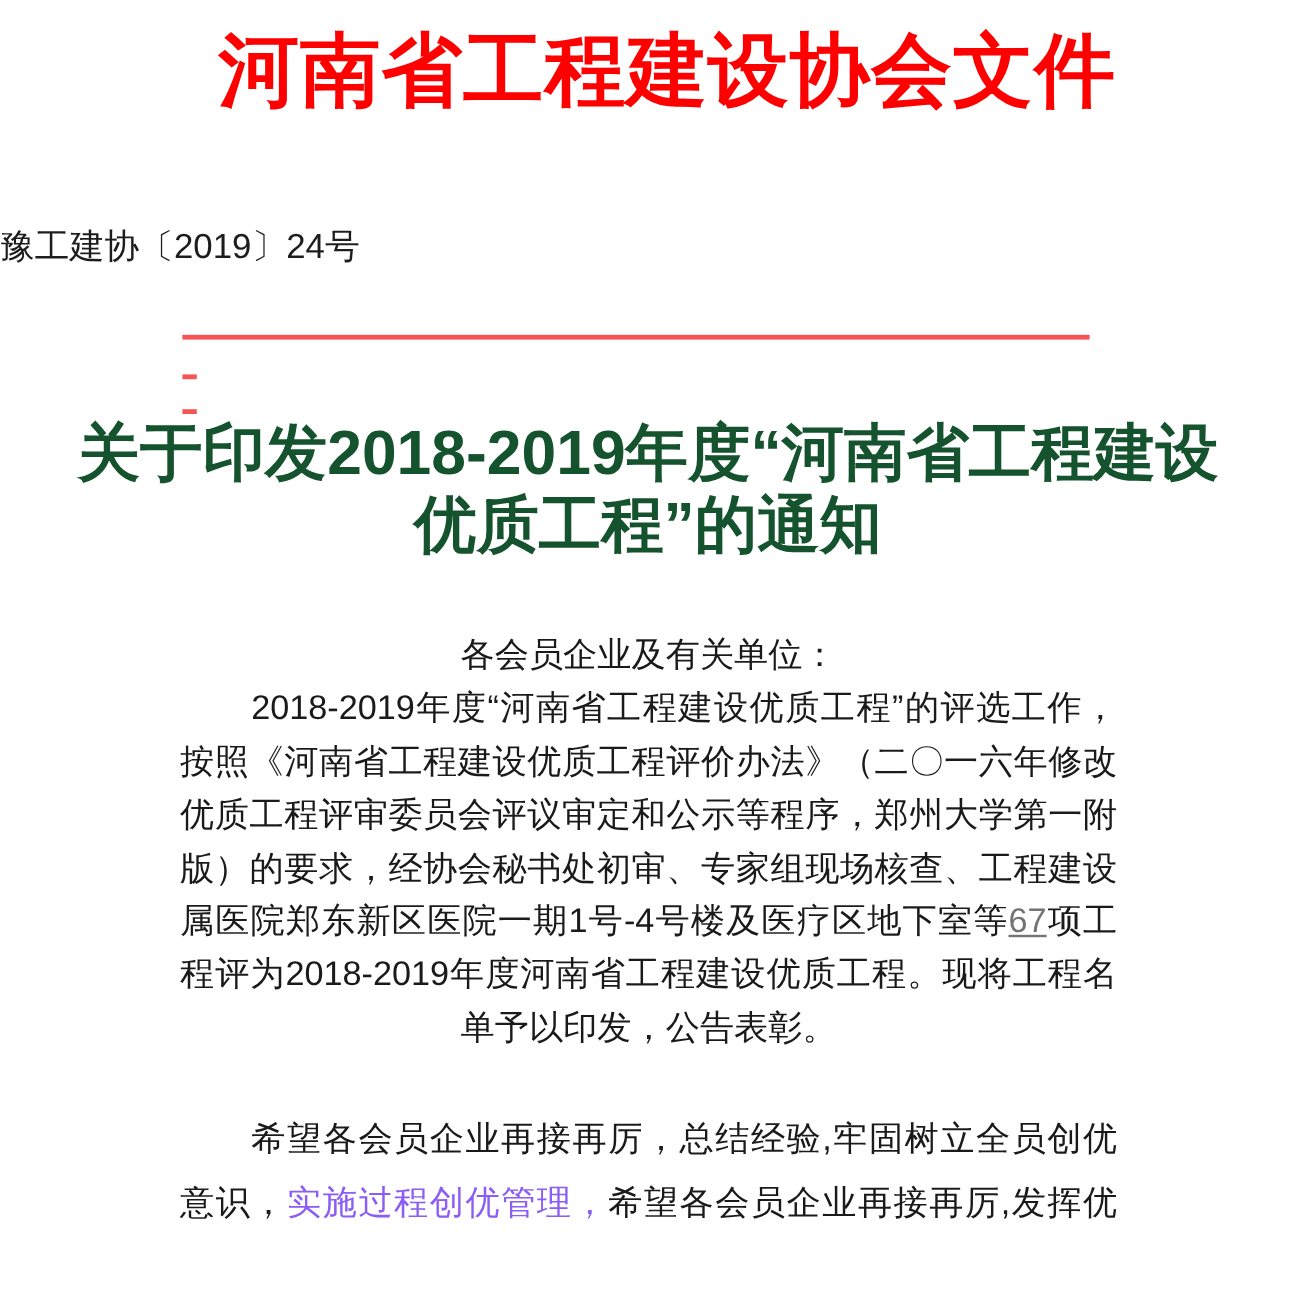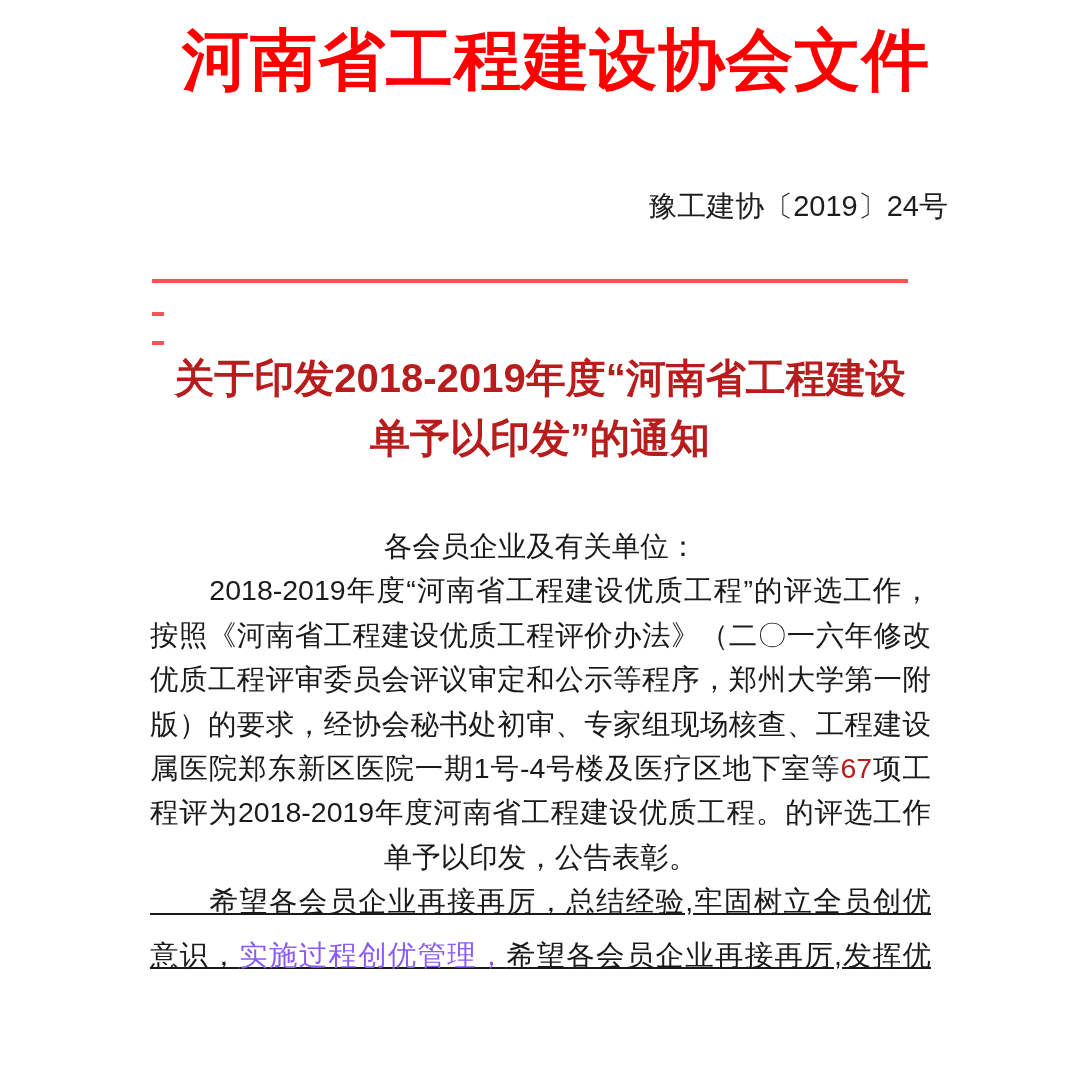--- a/index.html
+++ b/index.html
@@ -20,21 +20,21 @@
     line-height: 84px;
     font-weight: bold;
     color: #fe0000;
     letter-spacing: 1px;
     white-space: nowrap;
     padding-left: 16px;
   }
   .docnum {
     position: absolute;
     top: 186px; left: 0; width: 948px;
-    text-align: right;
+    text-align: left;
     font-size: 29px;
     line-height: 40px;
     color: #1d1d1d;
     white-space: nowrap;
   }
   .redline {
     position: absolute;
     left: 152px; top: 279px;
     width: 756px; height: 4px;
     background: #f75555;
@@ -44,35 +44,35 @@
     left: 152px;
     width: 12px; height: 4px;
     background: #f75555;
   }
   .dash1 { top: 312px; }
   .dash2 { top: 341px; }
   .title {
     position: absolute;
     top: 348px; left: 0; width: 1080px;
     text-align: center;
-    font-size: 40px;
+    font-size: 52px;
     line-height: 60px;
     font-weight: bold;
-    color: #b91c1c;
+    color: #14532d;
     white-space: nowrap;
   }
   .para {
     position: absolute;
     left: 150px;
     width: 781px;
     font-size: 28.5px;
     color: #1a1a1a;
   }
   .p1 { top: 524px; line-height: 44.4px; }
-  .p2 { top: 874px; line-height: 54px; text-decoration: underline; }
+  .p2 { top: 922px; line-height: 54px; }
   .line {
     text-align: justify;
     text-align-last: justify;
     white-space: nowrap;
   }
   .line.no-just {
     text-align: center;
     text-align-last: auto;
   }
 </style>
@@ -84,31 +84,31 @@
   <div class="banner">河南省工程建设协会文件</div>
 
   <div class="docnum">豫工建协〔2019〕24号</div>
 
   <div class="redline"></div>
   <div class="dash dash1"></div>
   <div class="dash dash2"></div>
 
   <div class="title">
     <div>关于印发2018-2019年度“河南省工程建设</div>
-    <div>单予以印发”的通知</div>
+    <div>优质工程”的通知</div>
   </div>
 
   <div class="para p1">
       <div class="line no-just"><span>各会员企业及有关单位：</span></div>
       <div class="line"><span>　　2018-2019年度“河南省工程建设优质工程”的评选工作，</span></div>
       <div class="line"><span>按照《河南省工程建设优质工程评价办法》（二〇一六年修改</span></div>
       <div class="line"><span>优质工程评审委员会评议审定和公示等程序，郑州大学第一附</span></div>
       <div class="line"><span>版）的要求，经协会秘书处初审、专家组现场核查、工程建设</span></div>
-      <div class="line"><span>属医院郑东新区医院一期1号-4号楼及医疗区地下室等</span><span style="color: #b91c1c;">67</span><span>项工</span></div>
-      <div class="line"><span>程评为2018-2019年度河南省工程建设优质工程。的评选工作</span></div>
+      <div class="line"><span>属医院郑东新区医院一期1号-4号楼及医疗区地下室等</span><span style="color: #737373; text-decoration: underline;">67</span><span>项工</span></div>
+      <div class="line"><span>程评为2018-2019年度河南省工程建设优质工程。现将工程名</span></div>
       <div class="line no-just"><span>单予以印发，公告表彰。</span></div>
     </div>
 
   <div class="para p2">
       <div class="line"><span>　　希望各会员企业再接再厉，总结经验,牢固树立全员创优</span></div>
       <div class="line"><span>意识，</span><span style="color: #8b5cf6;">实施过程创优管理，</span><span>希望各会员企业再接再厉,发挥优</span></div>
     </div>
 
 </div>
 

